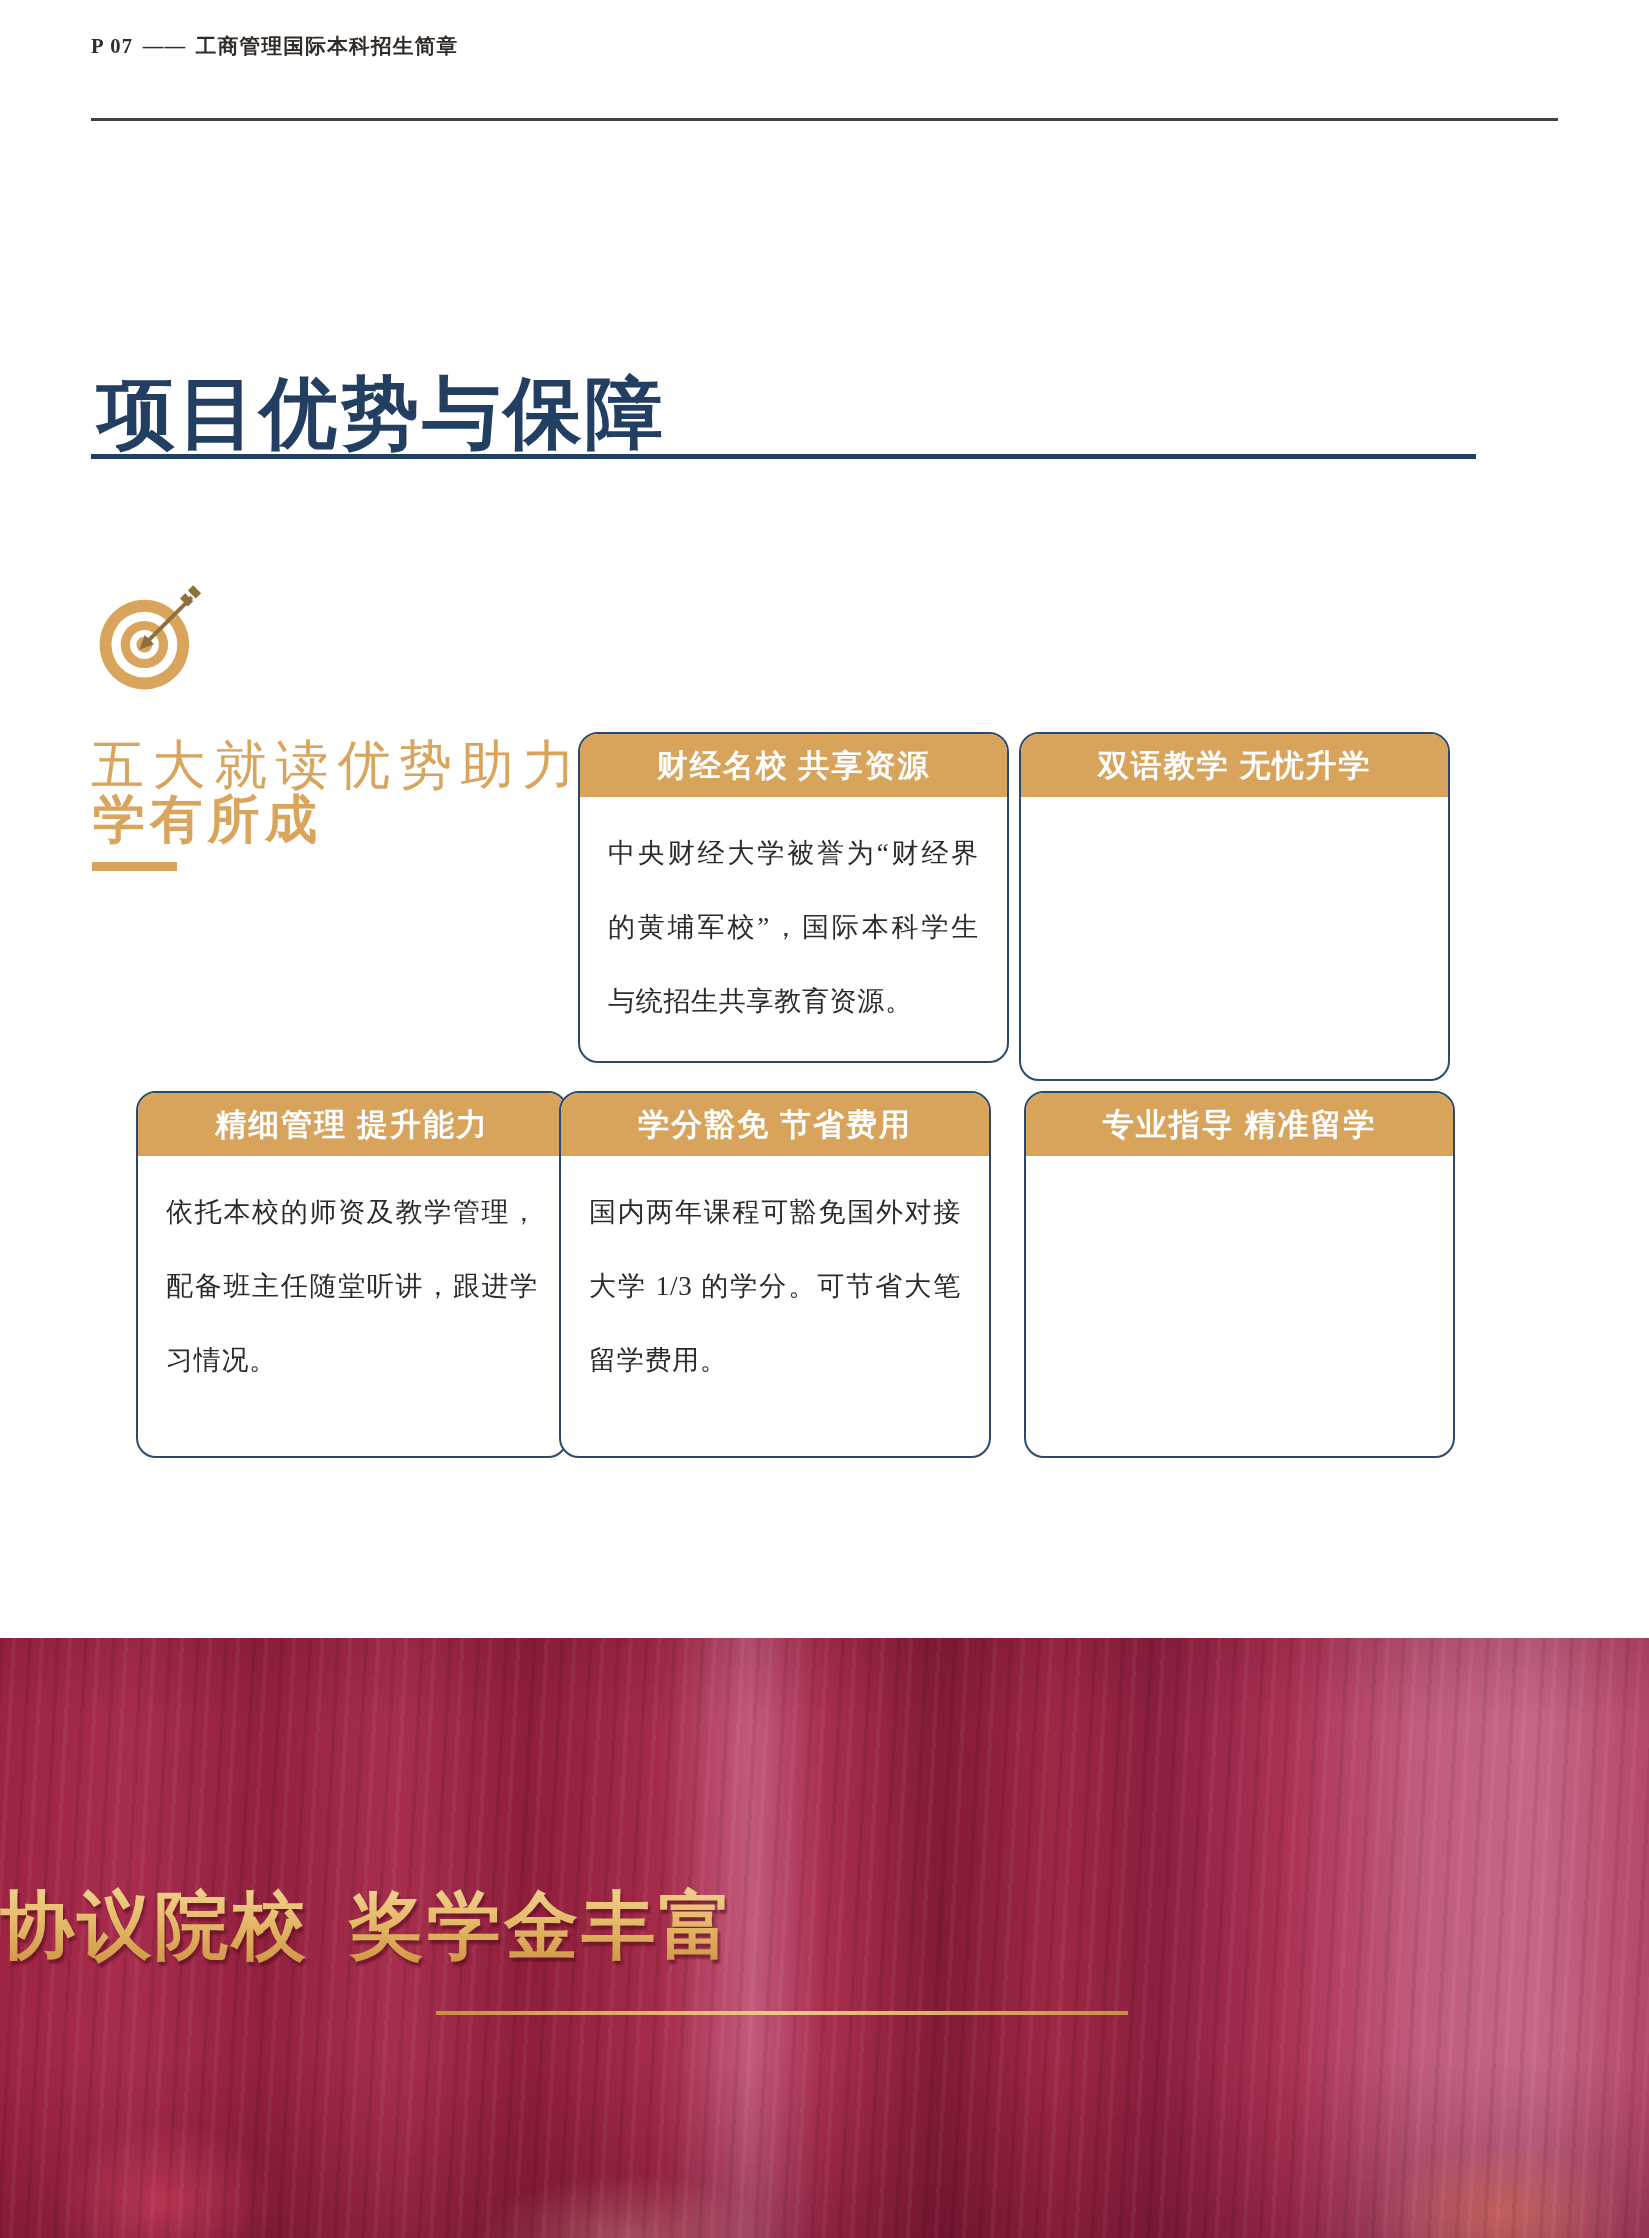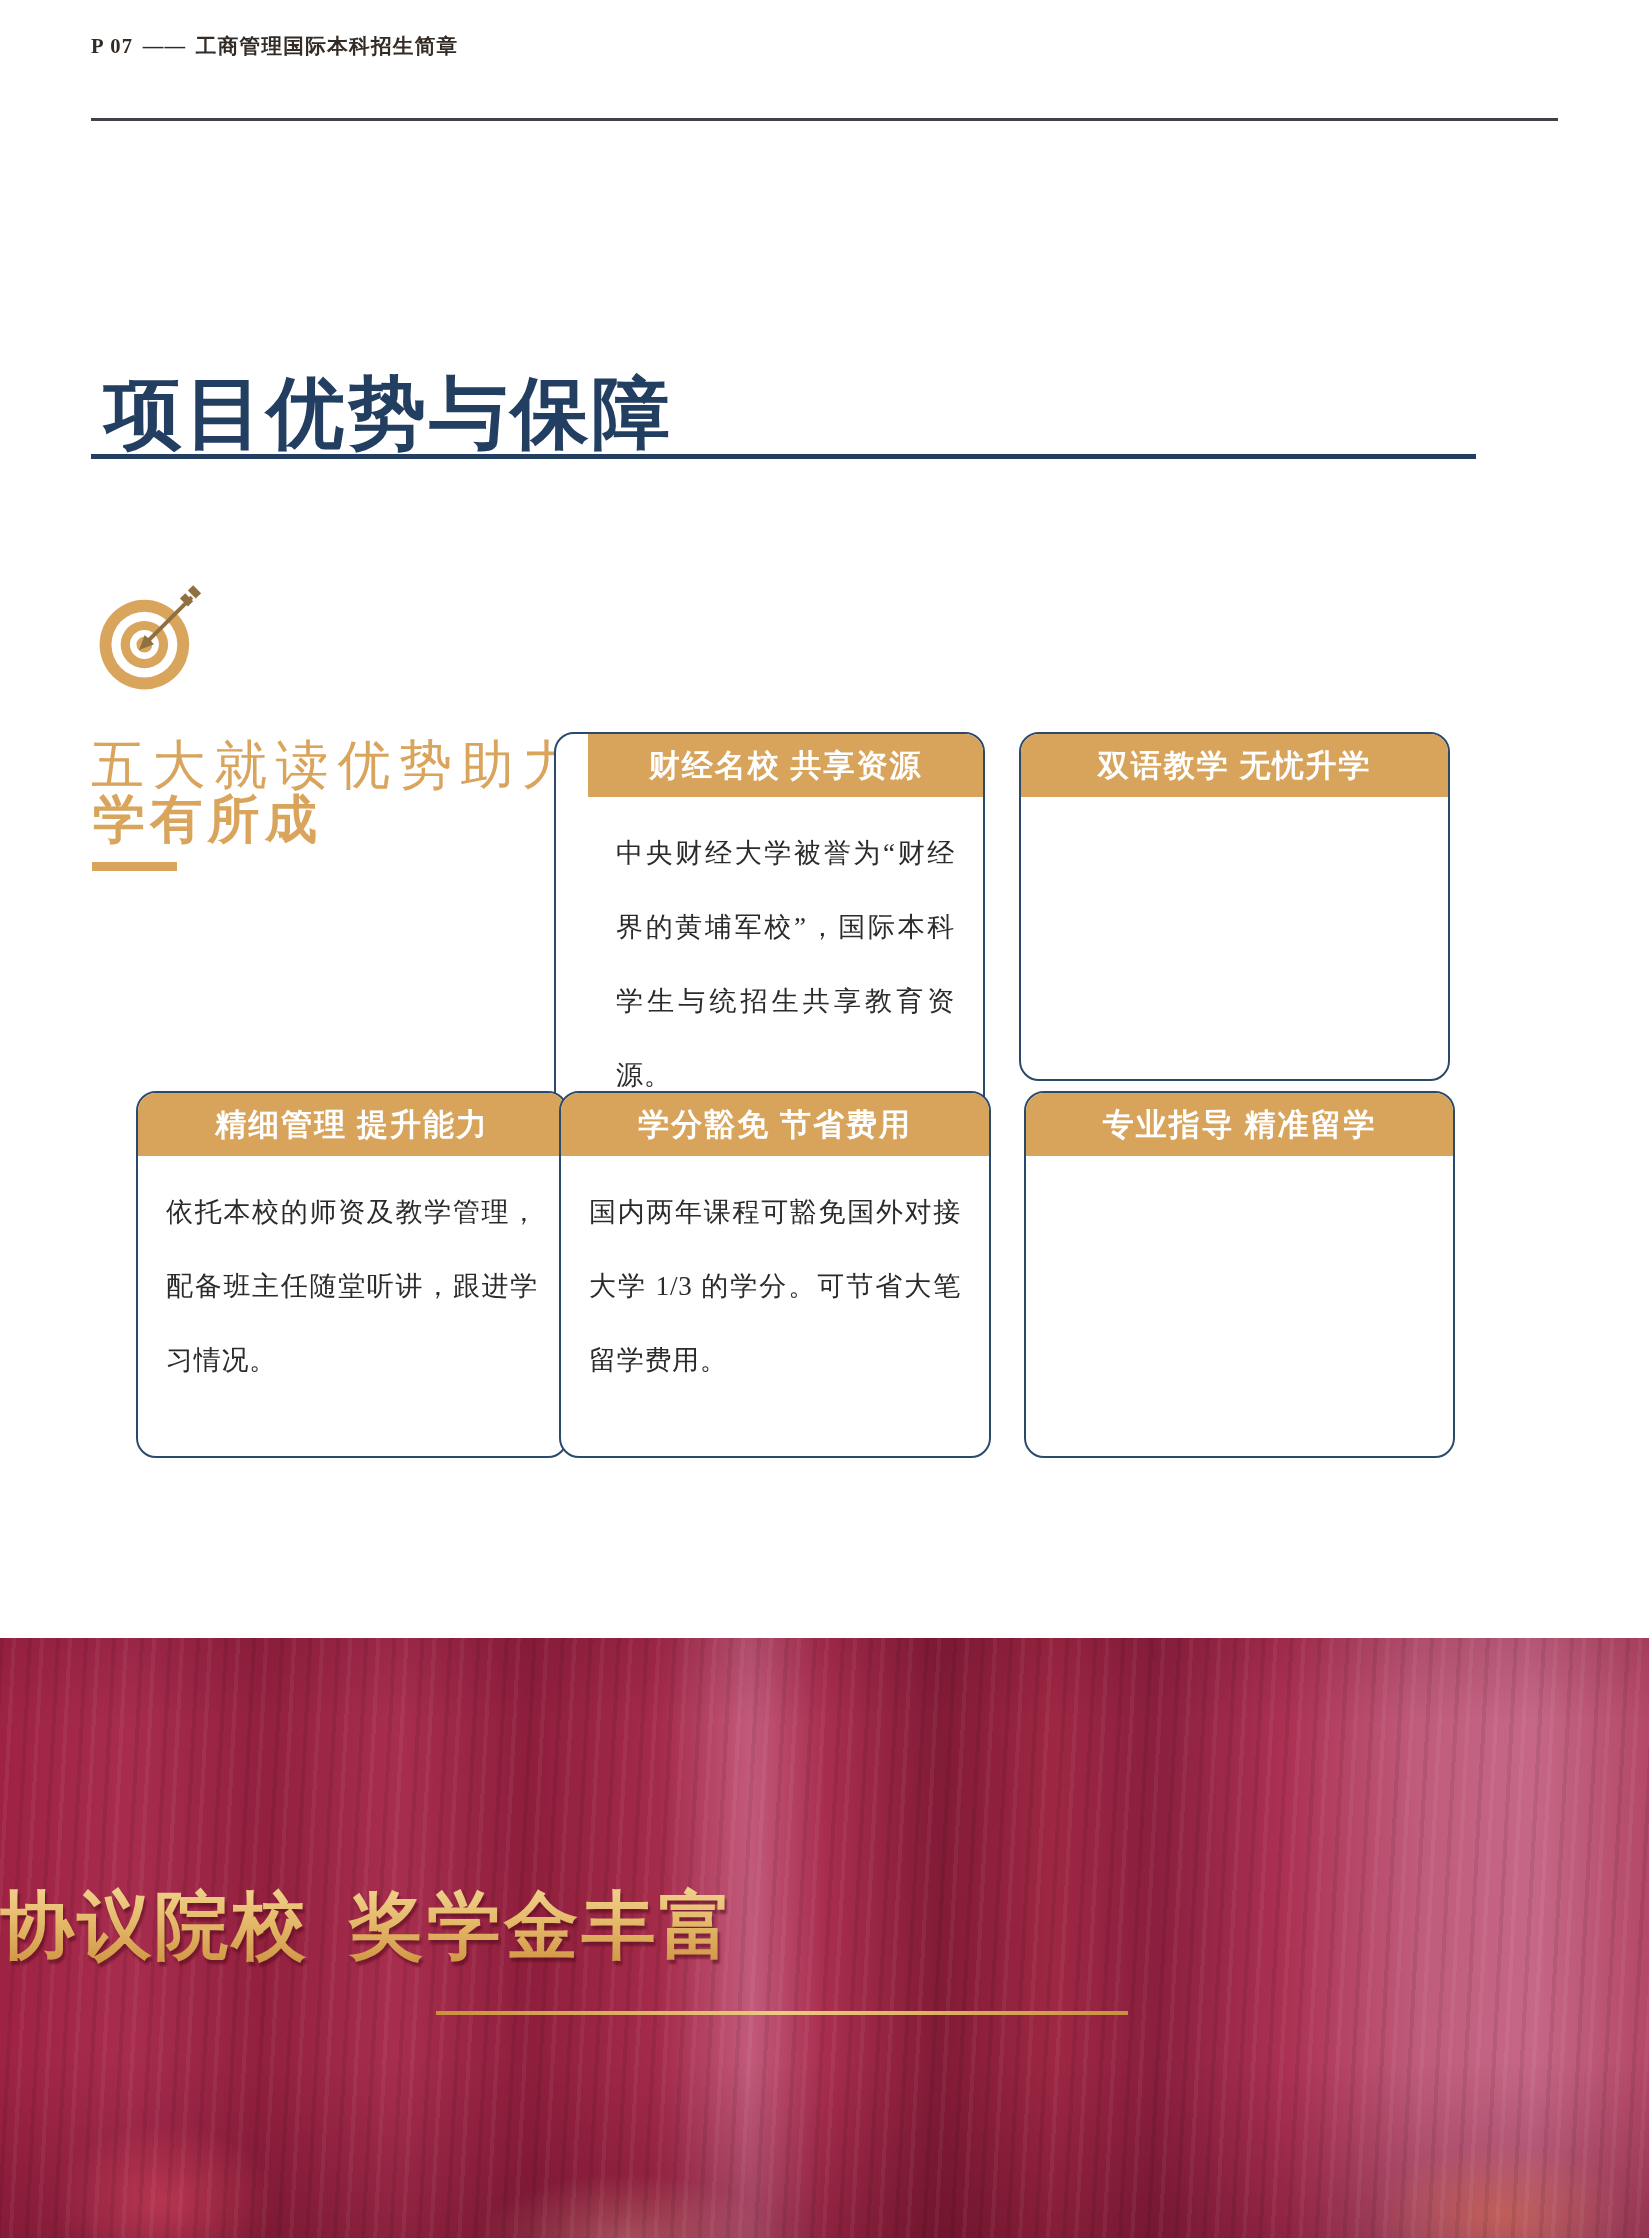--- a/index.html
+++ b/index.html
@@ -9,21 +9,21 @@
   }
   
   .doc-header{
     position:absolute;left:91px;top:32px;font-size:20.6px;font-weight:600;
     color:#332b26;letter-spacing:1.3px;white-space:nowrap;
   }
   .doc-header .dash{margin:0 9.3px;font-weight:700;}
   .header-line{position:absolute;left:91px;top:118px;width:1467px;height:2.7px;background:#3e4248;}
   
   .page-title{
-    position:absolute;left:104px;top:307px;font-size:78px;font-weight:bold;
+    position:absolute;left:97px;top:307px;font-size:78px;font-weight:bold;
     color:#223e60;letter-spacing:3.3px;white-space:nowrap;line-height:1.4;
   }
   .title-underline{position:absolute;left:91px;top:454px;width:1385px;height:4.7px;background:#223e60;}
   
   .target-icon{position:absolute;left:93px;top:584px;width:112px;height:112px;}
   
   .intro1{
     position:absolute;left:91px;top:730px;font-size:53px;color:#d9a45c;
     letter-spacing:8.6px;white-space:nowrap;font-weight:400;
   }
@@ -38,21 +38,21 @@
     overflow:hidden;box-sizing:border-box;
   }
   .card-head{
     height:63px;background:#d8a45c;color:#ffffff;font-size:31px;font-weight:bold;
     display:flex;align-items:center;justify-content:center;letter-spacing:2px;white-space:nowrap;
   }
   .card-body{
     margin:0;padding:18.6px 28px 0 28px;font-size:27px;color:#2b2b2b;line-height:74px;
     text-align:justify;letter-spacing:0.7px;font-weight:400;
   }
-  .card1{left:554px;top:732px;width:431px;height:424px;padding-left:32px;}
+  .card1{left:578px;top:732px;width:431px;height:331px;}
   .card2{left:1019px;top:732px;width:431px;height:349px;}
   .card3{left:100px;top:1091px;width:432px;height:367px;margin-left:36px;}
   .card4{left:559px;top:1091px;width:432px;height:367px;}
   .card5{left:1024px;top:1091px;width:431px;height:367px;}
   
   .banner{
     position:absolute;left:0;top:1638px;width:1649px;height:601px;
     background:
       repeating-linear-gradient(93deg, rgba(0,0,0,0.08) 0 4px, rgba(0,0,0,0) 4px 12px, rgba(255,255,255,0.05) 12px 16px, rgba(0,0,0,0) 16px 28px),
       radial-gradient(160px 113px at 10% 94%, rgba(224,74,99,0.50), rgba(224,74,99,0) 70%),

